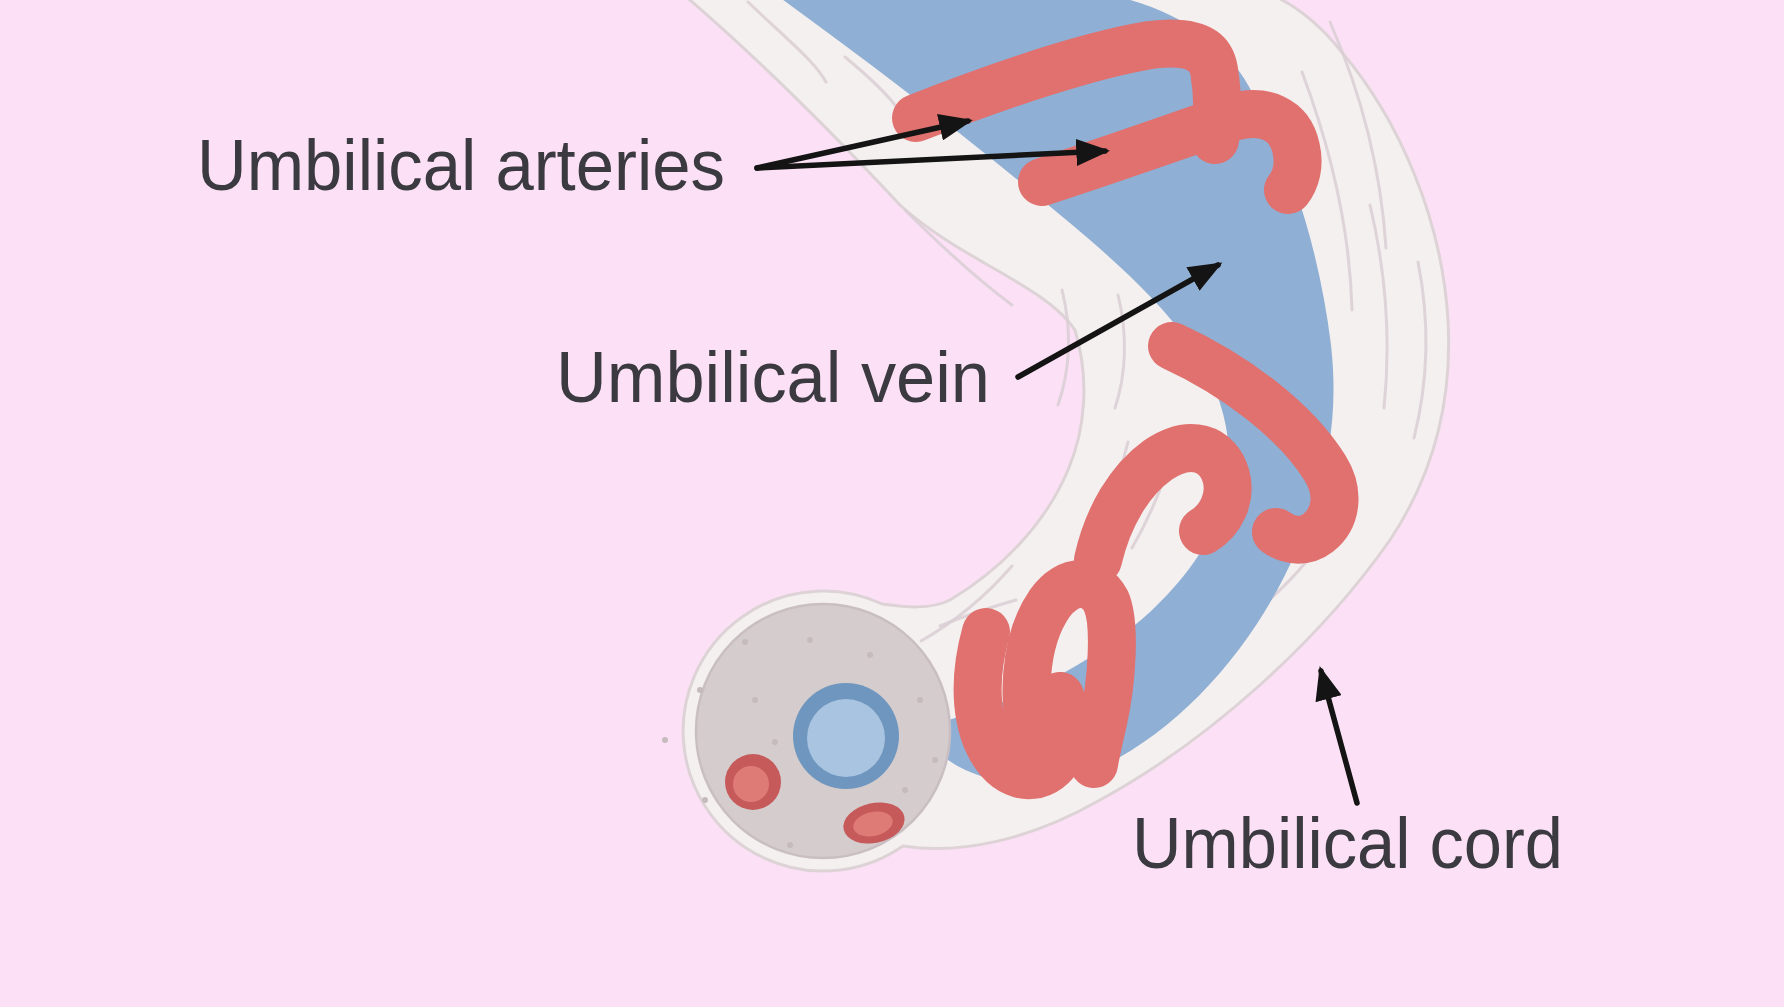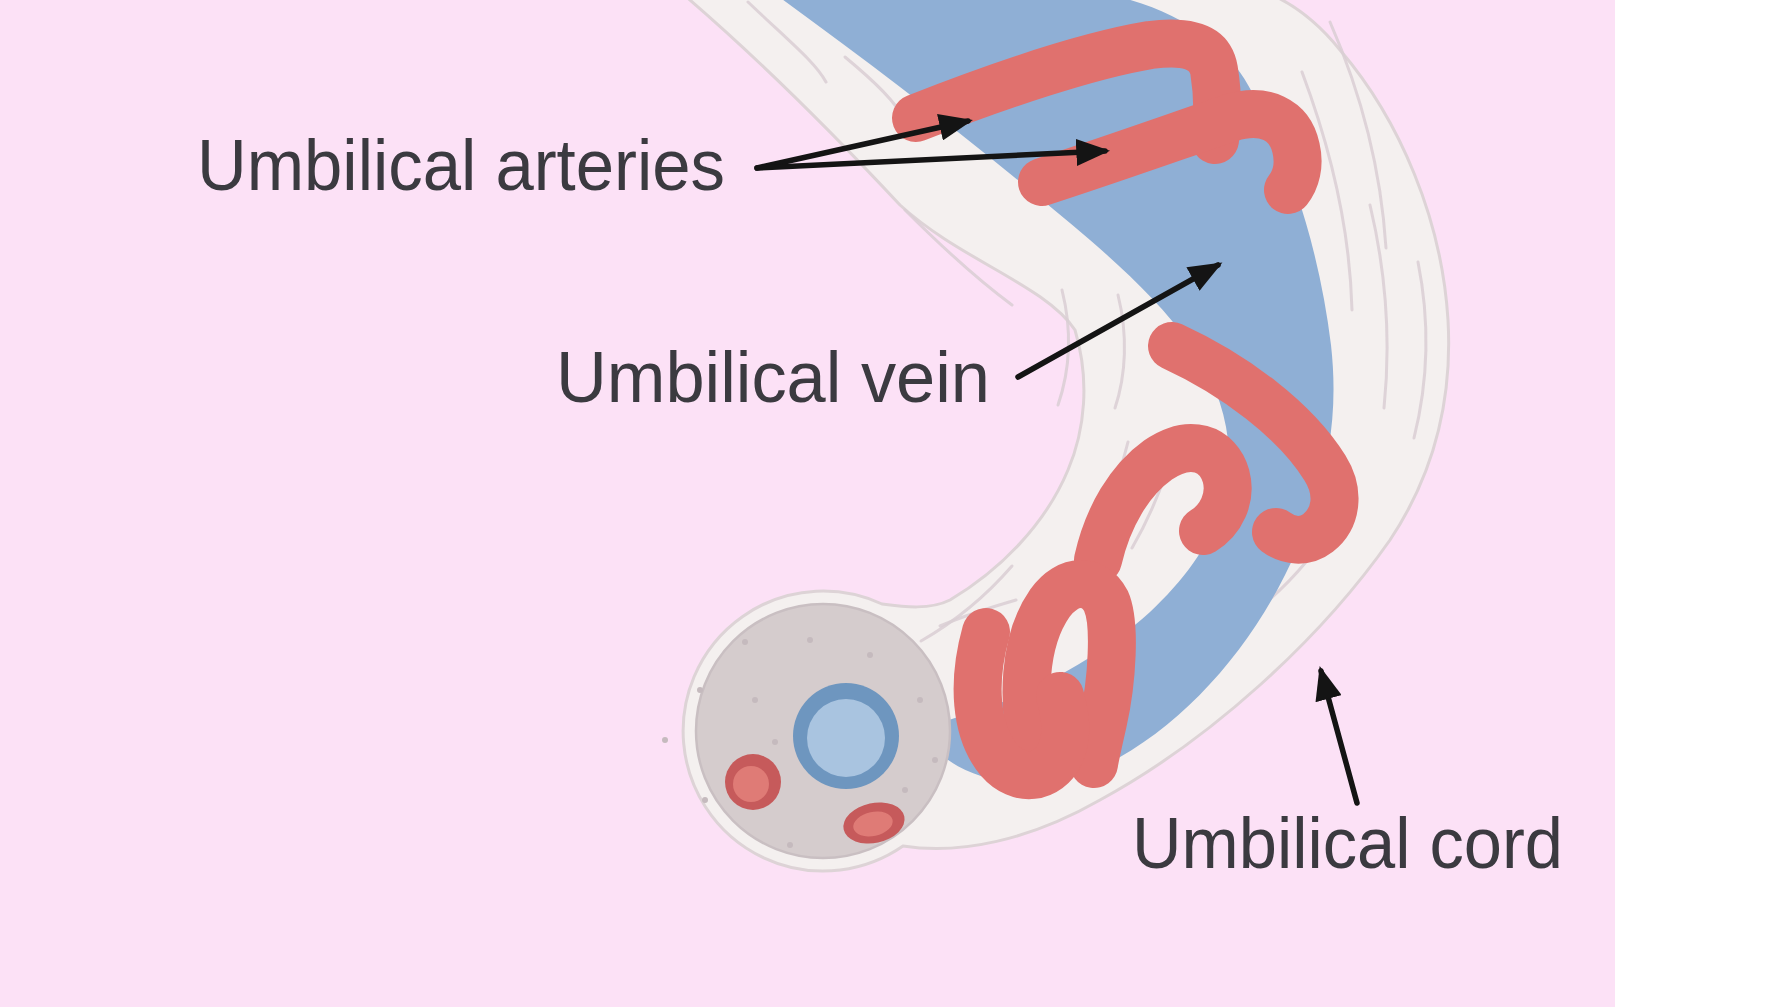--- a/index.html
+++ b/index.html
@@ -1,19 +1,19 @@
 <!DOCTYPE html>
 <html style="--color-background: #fce1f6; --color-sheath: #f4f0ef; --color-sheath-outline: #ddd3d6; --color-texture-line: #d9ced3; --color-vein-blue: #8fafd5; --color-artery-red: #e0716e; --color-cross-gray: #d5cccd; --color-cross-gray-outline: #c9bfc2; --color-speckle: #c5babe; --color-vein-ring: #6e96bf; --color-vein-core: #a9c4e0; --color-artery-ring: #c65a5b; --color-artery-core: #df7b76; --color-label: #3b3a40; --color-arrow: #141414;"><head>
 <meta charset="utf-8">
 <style>
   html,body{margin:0;padding:0;}
   body{font-family:"Liberation Sans",sans-serif;}
   .stage{
     position:relative;
-    width:1615px;height:1007px;
+    width:1784px;height:1007px;
     background:var(--color-background,#fce1f6);
     overflow:hidden;
   }
   svg{display:block;}
   .sheath{fill:var(--color-sheath);stroke:var(--color-sheath-outline);stroke-width:3;}
   .texture{fill:none;stroke:var(--color-texture-line);stroke-width:3;stroke-linecap:round;opacity:.85;}
   .vein{fill:var(--color-vein-blue);}
   .artery{fill:none;stroke:var(--color-artery-red);stroke-width:48;stroke-linecap:round;stroke-linejoin:round;}
   .cross-gray{fill:var(--color-cross-gray);stroke:var(--color-cross-gray-outline);stroke-width:2.5;}
   .speckle{fill:var(--color-speckle);}

